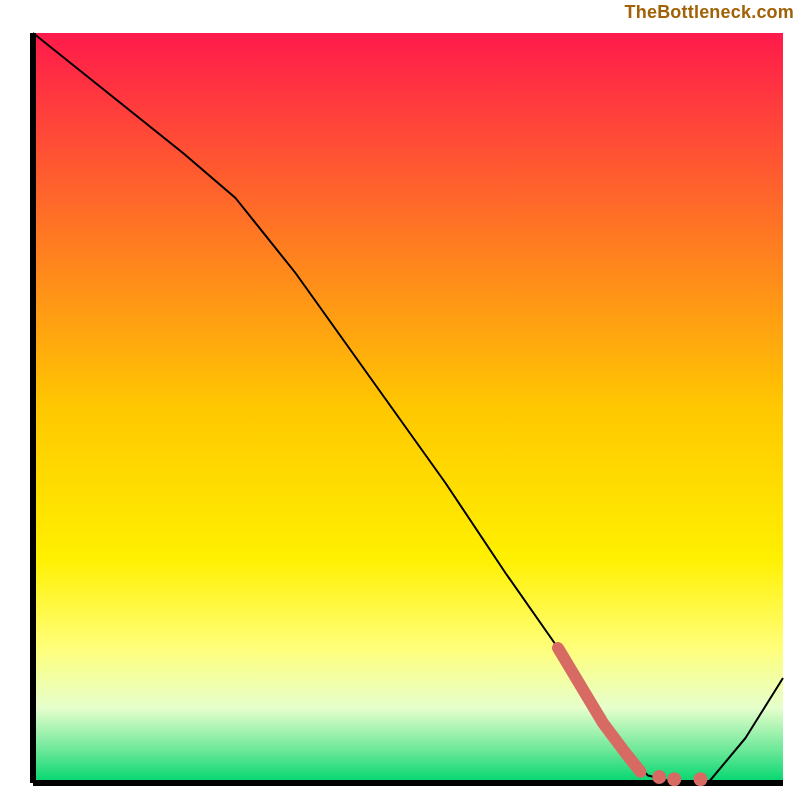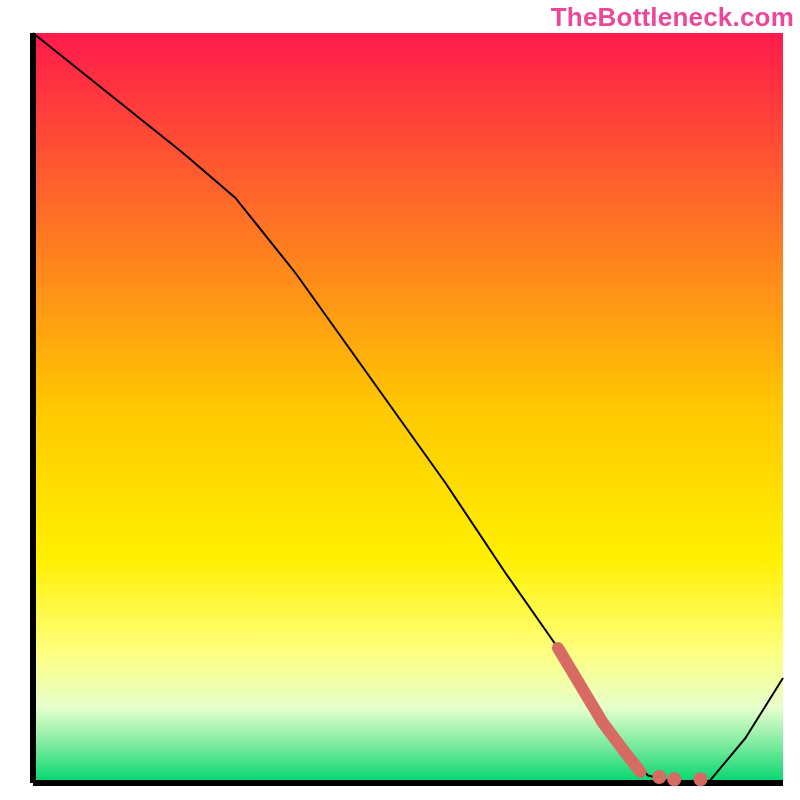--- a/index.html
+++ b/index.html
@@ -13,22 +13,22 @@
   }
   .frame {
     position: relative;
     width: 800px;
     height: 800px;
   }
   .watermark {
     position: absolute;
     top: 2px;
     right: 6px;
-    color: #ec4899;
-    font-size: 26px;
+    color: #a16207;
+    font-size: 18px;
     font-weight: 600;
     letter-spacing: 0.2px;
   }
   svg {
     position: absolute;
     left: 0;
     top: 0;
   }
 </style>
 </head>

